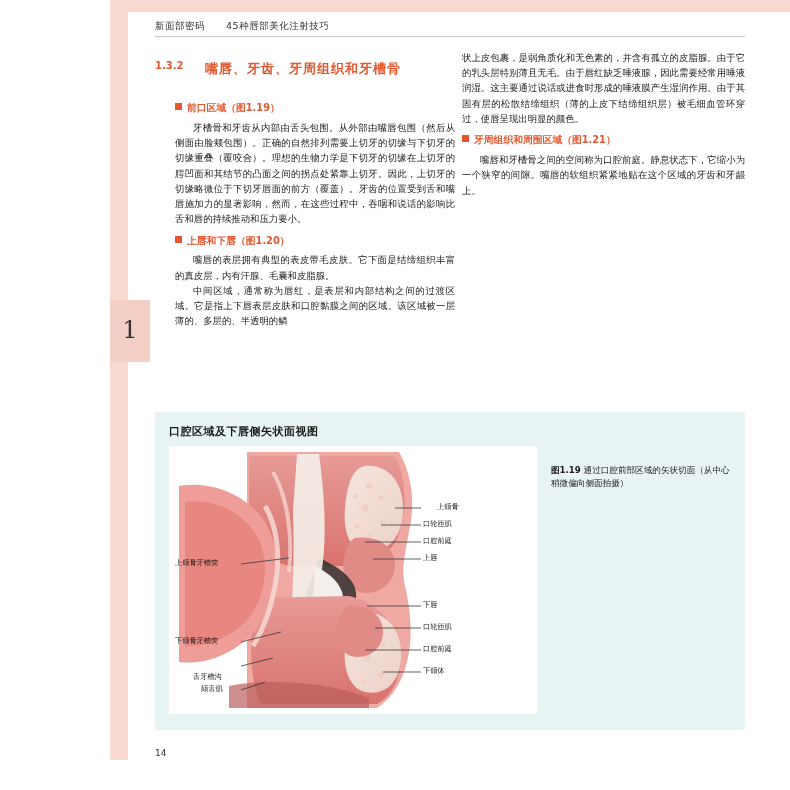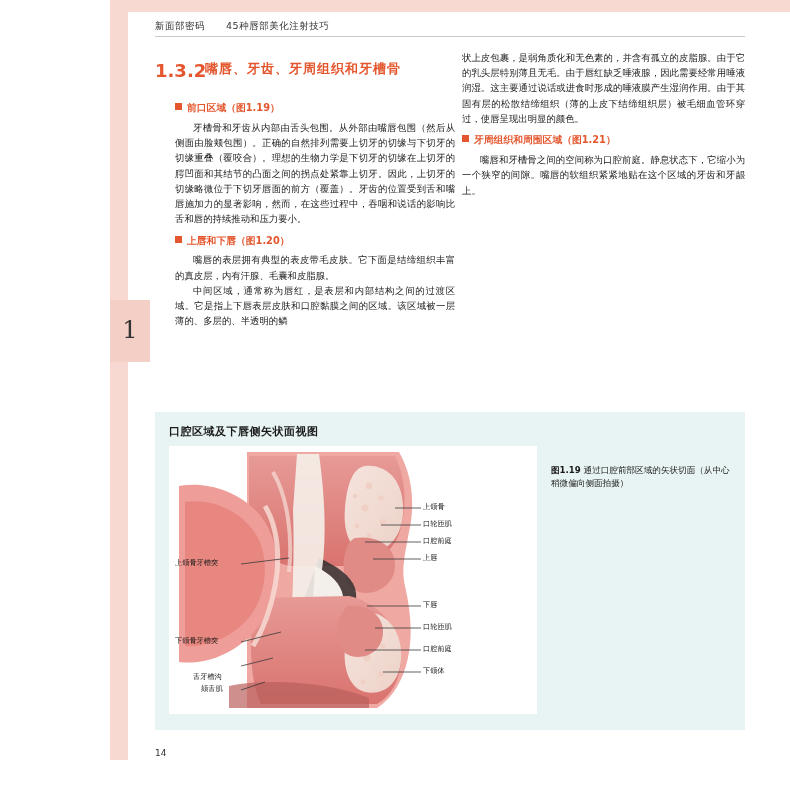--- a/index.html
+++ b/index.html
@@ -17,21 +17,21 @@
   
   .left-band{position:absolute;left:110px;top:0;width:18px;height:760px;background:#f7d9d2;}
 
   
   .runhead{position:absolute;left:155px;top:20px;font-size:9.5px;color:#333;letter-spacing:0.5px;}
   .runhead .sep{display:inline-block;width:14px;}
 
   .rule{position:absolute;left:155px;top:36px;width:590px;height:1px;background:#c8c8c8;}
 
   
-  .sec-num{position:absolute;left:155px;top:60px;font-size:18px;color:#e4572e;font-weight:bold;}
+  .sec-num{position:absolute;left:155px;top:60px;font-size:10px;color:#e4572e;font-weight:bold;}
   .sec-title{position:absolute;left:205px;top:60px;font-size:13px;color:#e4572e;font-weight:bold;letter-spacing:1px;}
 
   
   .chap-tab{position:absolute;left:110px;top:300px;width:40px;height:62px;background:#f3cfc6;}
   .chap-tab span{position:absolute;left:0;top:16px;width:40px;text-align:center;font-size:24px;color:#333;font-family:"DejaVu Serif","Liberation Serif",serif;}
 
   
   .col{position:absolute;font-size:9.4px;line-height:1.62;color:#1a1a1a;text-align:justify;}
   .col.left{left:155px;top:94px;width:280px;margin-left:20px;}
   .col.right{left:462px;top:50px;width:283px;}
@@ -159,21 +159,21 @@
         </g>
 
         <g stroke="#3a3a3a" stroke-width="0.8" fill="none">
           <path d="M72 118 L120 112"></path>
           <path d="M72 196 L112 186"></path>
           <path d="M72 220 L104 212"></path>
           <path d="M72 244 L96 236"></path>
         </g>
       </svg>
 
-      <div class="lbl" style="left:254px;top:56px;">上颌骨</div>
+      <div class="lbl" style="left:268px;top:56px;">上颌骨</div>
       <div class="lbl" style="left:254px;top:73px;">口轮匝肌</div>
       <div class="lbl" style="left:254px;top:90px;">口腔前庭</div>
       <div class="lbl" style="left:254px;top:107px;">上唇</div>
       <div class="lbl" style="left:254px;top:154px;">下唇</div>
       <div class="lbl" style="left:254px;top:176px;">口轮匝肌</div>
       <div class="lbl" style="left:254px;top:198px;">口腔前庭</div>
       <div class="lbl" style="left:254px;top:220px;">下颌体</div>
 
       <div class="lbl" style="left:6px;top:112px;text-align:right;">上颌骨牙槽突</div>
       <div class="lbl" style="left:6px;top:190px;">下颌骨牙槽突</div>

